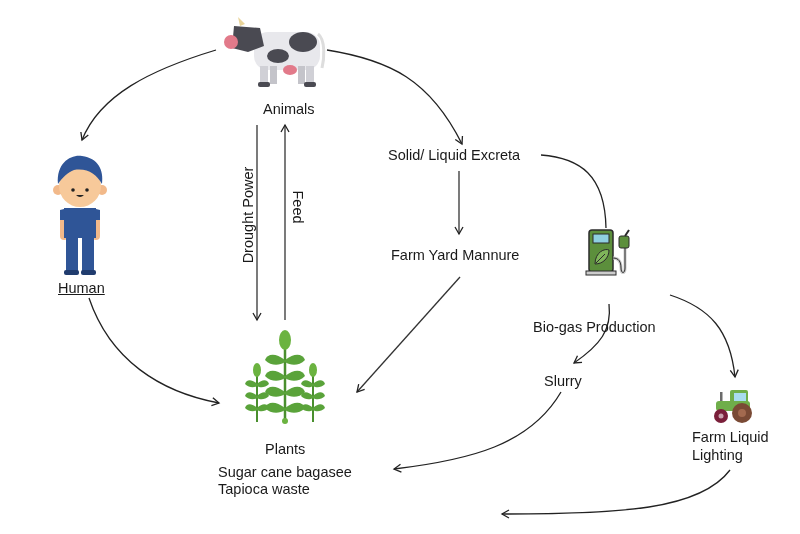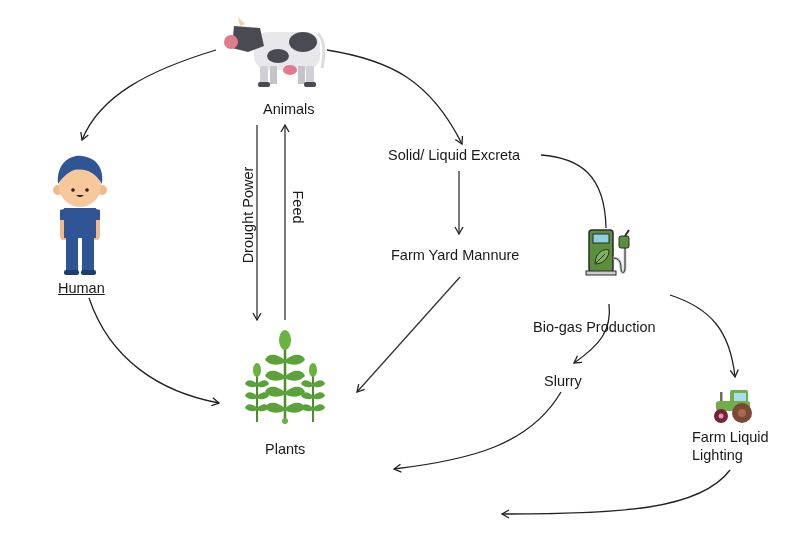--- a/index.html
+++ b/index.html
@@ -176,13 +176,15 @@
       <path d="M68,66 C62,60 57,62 56,66 C60,70 65,70 68,68 Z" fill="#5aa33a"></path>
       <path d="M68,66 C74,60 79,62 80,66 C76,70 71,70 68,68 Z" fill="#5aa33a"></path>
       <path d="M68,78 C62,72 57,74 56,78 C60,82 65,82 68,80 Z" fill="#5aa33a"></path>
       <path d="M68,78 C74,72 79,74 80,78 C76,82 71,82 68,80 Z" fill="#5aa33a"></path>
     </g>
   </svg>
 </div>
 <div class="lbl" style="left:265px;top:440px;">Plants</div>
 
 <div class="list">
+  <div>Sugar cane bagasee</div>
+  <div>Tapioca waste</div>
 </div>
 
 </body></html>

